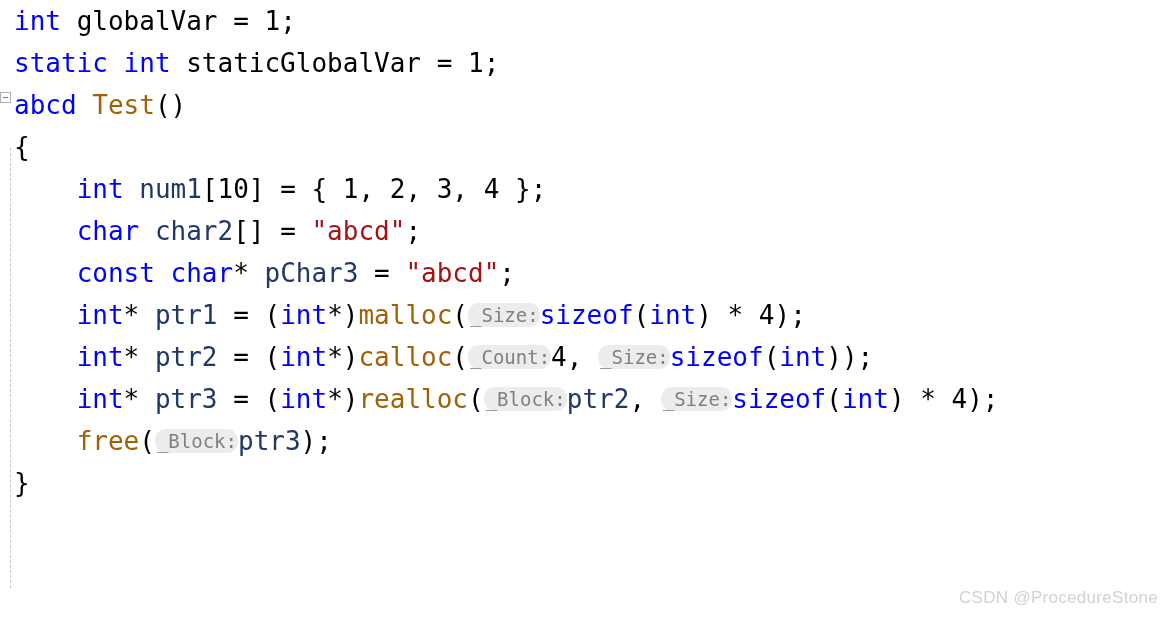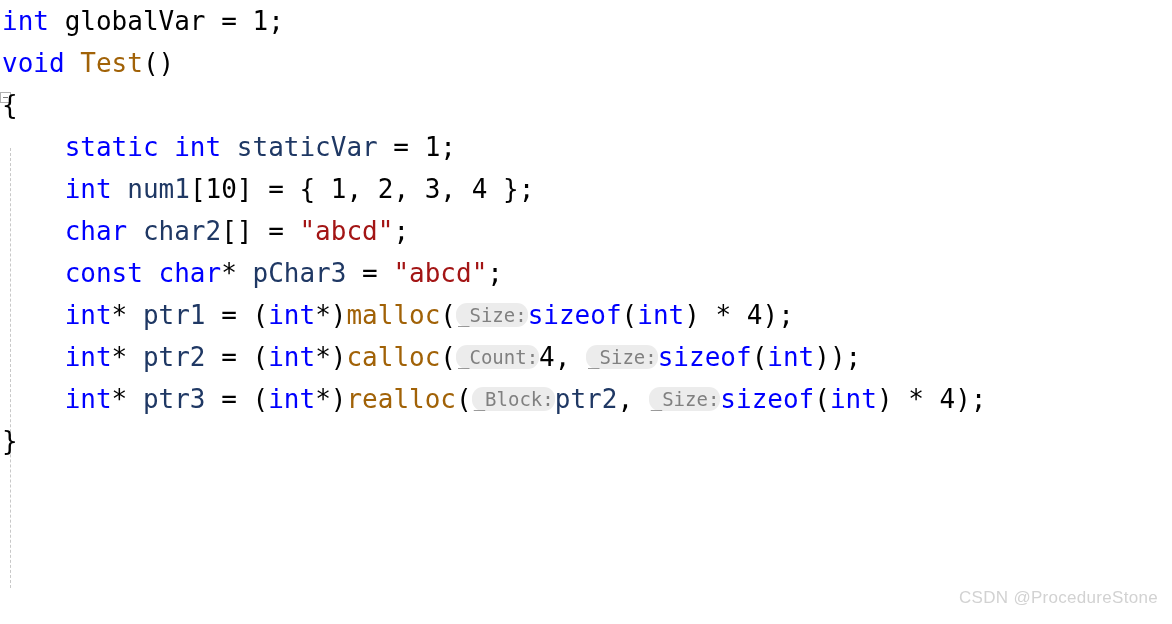--- a/index.html
+++ b/index.html
@@ -32,21 +32,21 @@
     line-height: 42px;
     white-space: pre;
     font-size: 26px;
     letter-spacing: 0px;
     color: #000000;
   }
 
   
   .line .txt {
     display: inline-block;
-    padding-left: 2px;
+    padding-left: 14px;
   }
 
   
   .kw      { color: #0000ff; }           
   .fn      { color: #a16207; }           
   .id      { color: #1f3864; }           
   .gid     { color: #000000; }           
   .str     { color: #a31515; }           
   .num     { color: #000000; }
   .punct   { color: #000000; }
@@ -109,27 +109,28 @@
 <body>
 
 <div id="screen">
 
   <div id="indent-guide"></div>
 
   <div id="collapse-marker"></div>
 
   <div id="code">
       <div class="line"><span class="txt"><span class="kw">int</span><span class="punct"> </span><span class="gid">globalVar</span><span class="punct"> = </span><span class="num">1</span><span class="punct">;</span></span></div>
-      <div class="line"><span class="txt"><span class="kw">void</span><span class="punct"> </span><span class="fn">Test</span><span class="punct">()</span></span></div>
+      <div class="line"><span class="txt"><span class="kw">static</span><span class="punct"> </span><span class="kw">int</span><span class="punct"> </span><span class="gid">staticGlobalVar</span><span class="punct"> = </span><span class="num">1</span><span class="punct">;</span></span></div>
+      <div class="line"><span class="txt"><span class="kw">abcd</span><span class="punct"> </span><span class="fn">Test</span><span class="punct">()</span></span></div>
       <div class="line"><span class="txt"><span class="punct">{</span></span></div>
-      <div class="line"><span class="txt"><span class="punct">    </span><span class="kw">static</span><span class="punct"> </span><span class="kw">int</span><span class="punct"> </span><span class="id">staticVar</span><span class="punct"> = </span><span class="num">1</span><span class="punct">;</span></span></div>
       <div class="line"><span class="txt"><span class="punct">    </span><span class="kw">int</span><span class="punct"> </span><span class="id">num1</span><span class="punct">[</span><span class="num">10</span><span class="punct">] = { </span><span class="num">1</span><span class="punct">, </span><span class="num">2</span><span class="punct">, </span><span class="num">3</span><span class="punct">, </span><span class="num">4</span><span class="punct"> };</span></span></div>
       <div class="line"><span class="txt"><span class="punct">    </span><span class="kw">char</span><span class="punct"> </span><span class="id">char2</span><span class="punct">[] = </span><span class="str">"abcd"</span><span class="punct">;</span></span></div>
       <div class="line"><span class="txt"><span class="punct">    </span><span class="kw">const</span><span class="punct"> </span><span class="kw">char</span><span class="punct">* </span><span class="id">pChar3</span><span class="punct"> = </span><span class="str">"abcd"</span><span class="punct">;</span></span></div>
       <div class="line"><span class="txt"><span class="punct">    </span><span class="kw">int</span><span class="punct">* </span><span class="id">ptr1</span><span class="punct"> = (</span><span class="kw">int</span><span class="punct">*)</span><span class="fn">malloc</span><span class="punct">(</span><span class="hint">_Size:</span><span class="kw">sizeof</span><span class="punct">(</span><span class="kw">int</span><span class="punct">) * </span><span class="num">4</span><span class="punct">);</span></span></div>
       <div class="line"><span class="txt"><span class="punct">    </span><span class="kw">int</span><span class="punct">* </span><span class="id">ptr2</span><span class="punct"> = (</span><span class="kw">int</span><span class="punct">*)</span><span class="fn">calloc</span><span class="punct">(</span><span class="hint">_Count:</span><span class="num">4</span><span class="punct">, </span><span class="hint">_Size:</span><span class="kw">sizeof</span><span class="punct">(</span><span class="kw">int</span><span class="punct">));</span></span></div>
       <div class="line"><span class="txt"><span class="punct">    </span><span class="kw">int</span><span class="punct">* </span><span class="id">ptr3</span><span class="punct"> = (</span><span class="kw">int</span><span class="punct">*)</span><span class="fn">realloc</span><span class="punct">(</span><span class="hint">_Block:</span><span class="id">ptr2</span><span class="punct">, </span><span class="hint">_Size:</span><span class="kw">sizeof</span><span class="punct">(</span><span class="kw">int</span><span class="punct">) * </span><span class="num">4</span><span class="punct">);</span></span></div>
+      <div class="line"><span class="txt"><span class="punct">    </span><span class="fn">free</span><span class="punct">(</span><span class="hint">_Block:</span><span class="id">ptr3</span><span class="punct">);</span></span></div>
       <div class="line"><span class="txt"><span class="punct">}</span></span></div>
     </div>
 
   <div id="watermark">CSDN @ProcedureStone</div>
 
 </div>
 
 </body></html>

